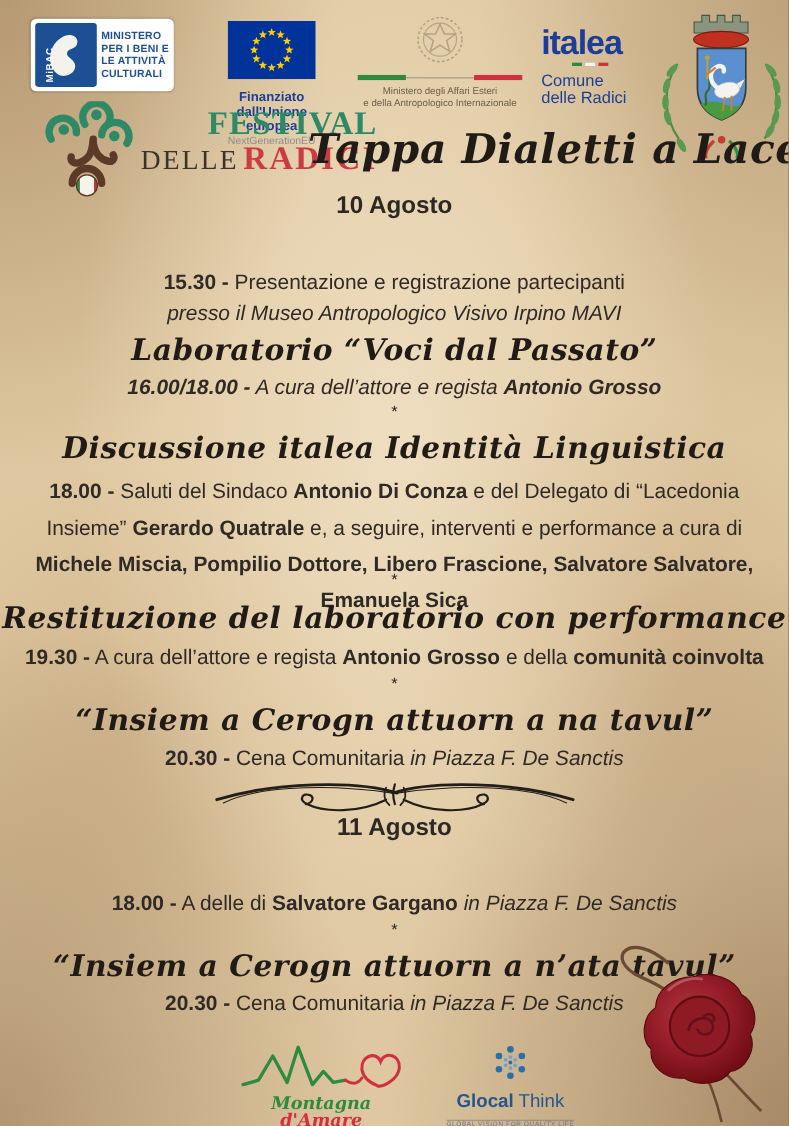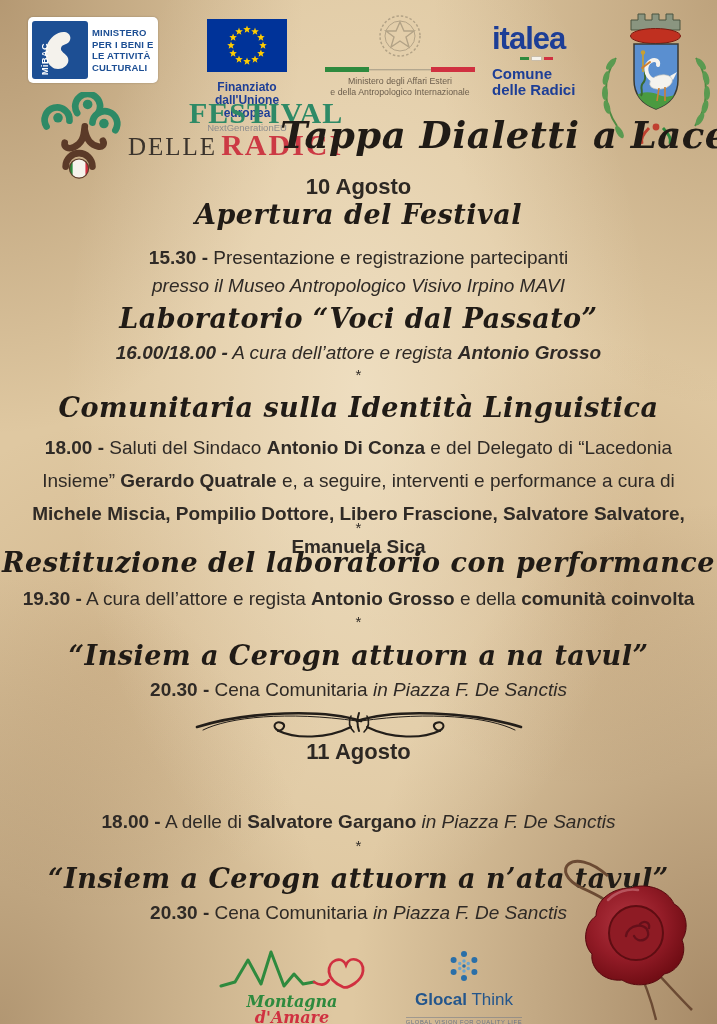--- a/index.html
+++ b/index.html
@@ -32,21 +32,21 @@
   .eu{left:202px;top:19px;width:90px;text-align:center;}
   .eu-funded{font-size:12px;line-height:13px;font-weight:700;color:#1d3e96;margin-top:5px;}
   .eu-ngeu{font-size:9.5px;color:#8d8d8d;margin-top:2px;}
   .esteri{left:322px;top:12px;width:156px;text-align:center;}
   .esteri-bar{display:block;margin:3px auto 4px auto;}
   .esteri-text{font-size:8.8px;line-height:10.5px;color:#6b5d4c;}
   .italea{left:492px;top:24px;width:110px;text-align:left;}
   .italea-name{font-size:31px;font-weight:700;color:#1d3e96;letter-spacing:-1px;line-height:30px;}
   .italea-dashes{display:flex;gap:3px;margin:3px 0 6px 28px;}
   .italea-dashes span{width:9px;height:2.5px;display:block;}
-  .italea-sub{font-size:15px;line-height:16.5px;font-weight:700;color:#1d3e96;}
+  .italea-sub{font-size:15px;line-height:16.5px;font-weight:400;color:#1d3e96;}
   
   .fest{left:36px;top:92px;display:flex;align-items:flex-start;text-align:right;}
   .fest-words{margin-left:4px;margin-top:6px;font-family:"Liberation Serif",serif;}
   .fest-w1{font-size:30px;font-weight:700;color:#2e8a66;letter-spacing:1px;line-height:30px;}
   .fest-w2{font-size:25px;color:#3a332c;letter-spacing:2px;}
   .fest-w3{font-size:30px;font-weight:700;color:#cc3a44;letter-spacing:2px;}
   .title{left:280px;top:113px;font-size:37px;white-space:nowrap;}
   
   .montagna{left:212px;top:942px;width:160px;text-align:center;}
   .mont-name{font-family:"DejaVu Serif",serif;font-style:italic;font-weight:700;font-size:16px;line-height:16px;margin-top:-4px;}
@@ -213,38 +213,37 @@
       <div>
         <span class="fest-w2">DELLE</span>
         <span class="fest-w3">RADICI</span>
       </div>
     </div>
   </div>
 
   <div class="abs script title">Tappa Dialetti a Lacedonia</div>
 
   <div class="cline date" style="top:174px;">10 Agosto</div>
-  <div class="cline script" style="top:199px;">Apertura del Festival</div>
 
   <div class="cline body-line" style="top:247px;">
     <span class="b">15.30 -</span>
     <span>Presentazione e registrazione partecipanti</span>
   </div>
   <div class="cline body-line i" style="top:275px;">presso il Museo Antropologico Visivo Irpino MAVI</div>
 
   <div class="cline script" style="top:303px;">Laboratorio “Voci dal Passato”</div>
 
   <div class="cline body-line" style="top:342px;font-style:italic;">
     <span class="b">16.00/18.00 -</span>
     <span>A cura dell’attore e regista</span>
     <span class="b">Antonio Grosso</span>
   </div>
   <div class="cline sep" style="top:366px;">*</div>
 
-  <div class="cline script" style="top:392px;">Comunitaria sulla Identità Linguistica</div>
+  <div class="cline script" style="top:392px;">Discussione italea Identità Linguistica</div>
 
   <div class="cline body-line" style="top:431px;line-height:33px;padding:0 24px;">
     <span class="b">18.00 -</span>
     <span>Saluti del Sindaco</span>
     <span class="b">Antonio Di Conza</span>
     <span>e del Delegato di “Lacedonia Insieme”</span>
     <span class="b">Gerardo Quatrale</span>
     <span>e, a seguire, interventi e performance a cura di</span>
     <span class="b">Michele Miscia, Pompilio Dottore, Libero Frascione, Salvatore Salvatore, Emanuela Sica</span>
   </div>

